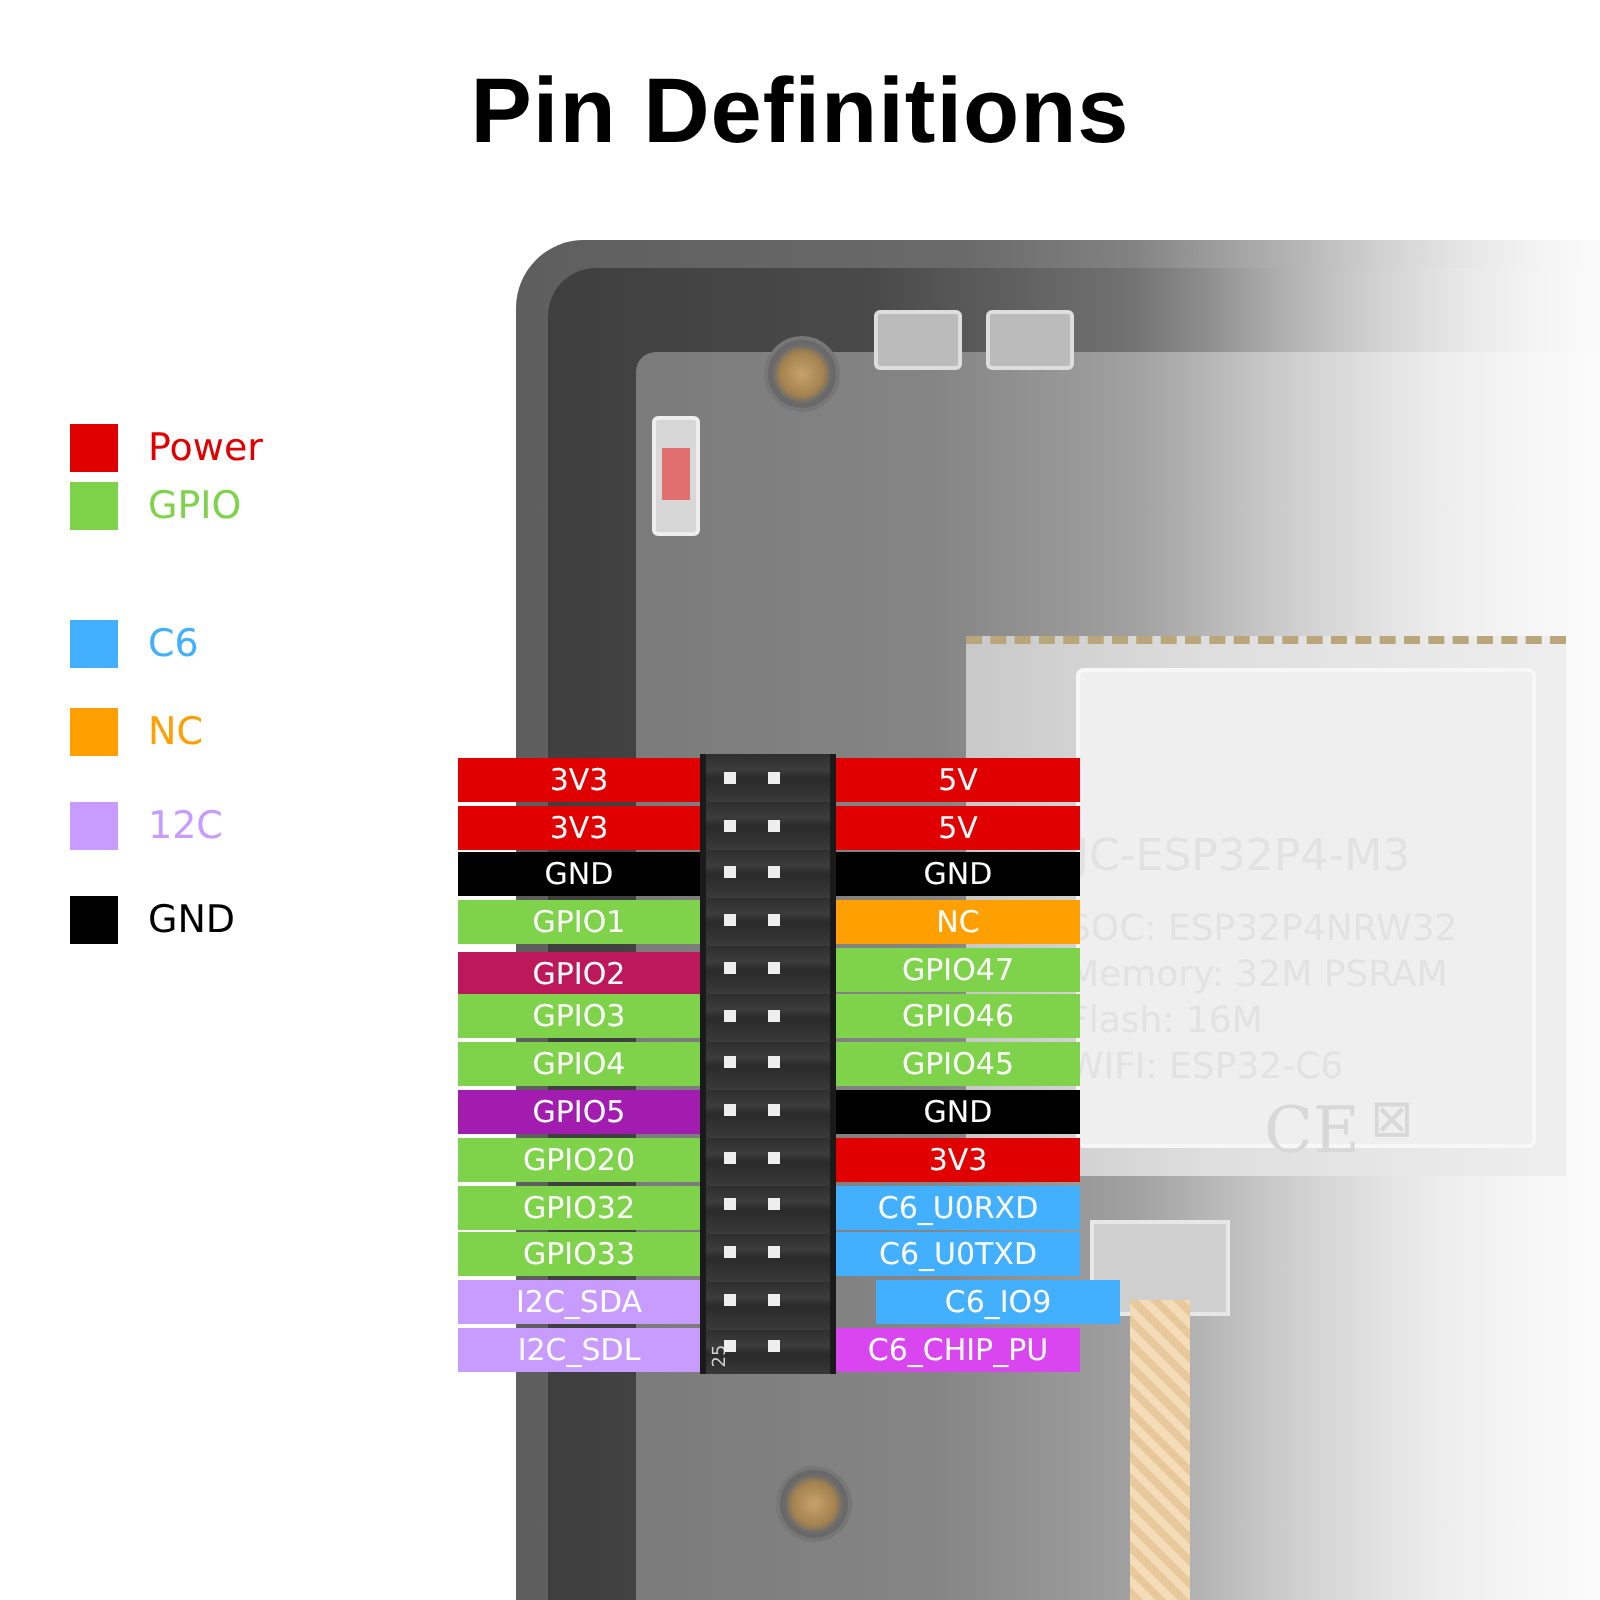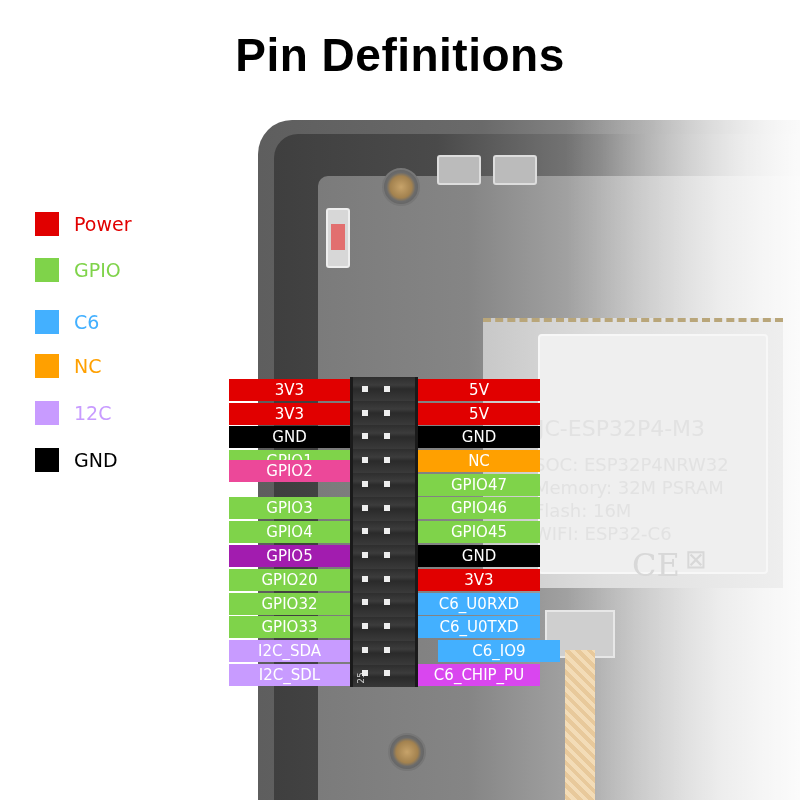--- a/index.html
+++ b/index.html
@@ -140,21 +140,21 @@
 </div>
 <div class="fpc-conn"></div>
 <div class="fpc"></div>
 <div class="screw screw2"></div>
 
 <div class="legend">
   <div class="legend-item" style="top:0px;">
     <span class="legend-swatch" style="background:#e10000;"></span>
     <span class="legend-label" style="color:#e10000;">Power</span>
   </div>
-  <div class="legend-item" style="top:46px;">
+  <div class="legend-item" style="top:29px;">
     <span class="legend-swatch" style="background:#7fd34a;"></span>
     <span class="legend-label" style="color:#7fd34a;">GPIO</span>
   </div>
   <div class="legend-item" style="top:98px;">
     <span class="legend-swatch" style="background:#43b0ff;"></span>
     <span class="legend-label" style="color:#43b0ff;">C6</span>
   </div>
   <div class="legend-item" style="top:142px;">
     <span class="legend-swatch" style="background:#ffa000;"></span>
     <span class="legend-label" style="color:#ffa000;">NC</span>
@@ -199,21 +199,21 @@
     <div class="header-pin" style="left: 384px; top: 646.7px;"></div>
     <div class="header-pin" style="left: 362px; top: 670.4px;"></div>
     <div class="header-pin" style="left: 384px; top: 670.4px;"></div>
   </div>
 
 <div id="pins-left">
   <div class="pin pin-left" style="top:379px;background:#e10000;">3V3</div>
   <div class="pin pin-left" style="top:403px;background:#e10000;">3V3</div>
   <div class="pin pin-left" style="top:426px;background:#000000;">GND</div>
   <div class="pin pin-left" style="top:450px;background:#7fd34a;">GPIO1</div>
-  <div class="pin pin-left" style="top:460px;background:#ec4899;">GPIO2</div>
+  <div class="pin pin-left" style="top:476px;background:#be185d;">GPIO2</div>
   <div class="pin pin-left" style="top:497px;background:#7fd34a;">GPIO3</div>
   <div class="pin pin-left" style="top:521px;background:#7fd34a;">GPIO4</div>
   <div class="pin pin-left" style="top:545px;background:#a21caf;">GPIO5</div>
   <div class="pin pin-left" style="top:569px;background:#7fd34a;">GPIO20</div>
   <div class="pin pin-left" style="top:593px;background:#7fd34a;">GPIO32</div>
   <div class="pin pin-left" style="top:616px;background:#7fd34a;">GPIO33</div>
   <div class="pin pin-left" style="top:640px;background:#c89bff;">I2C_SDA</div>
   <div class="pin pin-left" style="top:664px;background:#c89bff;">I2C_SDL</div>
 </div>
 

